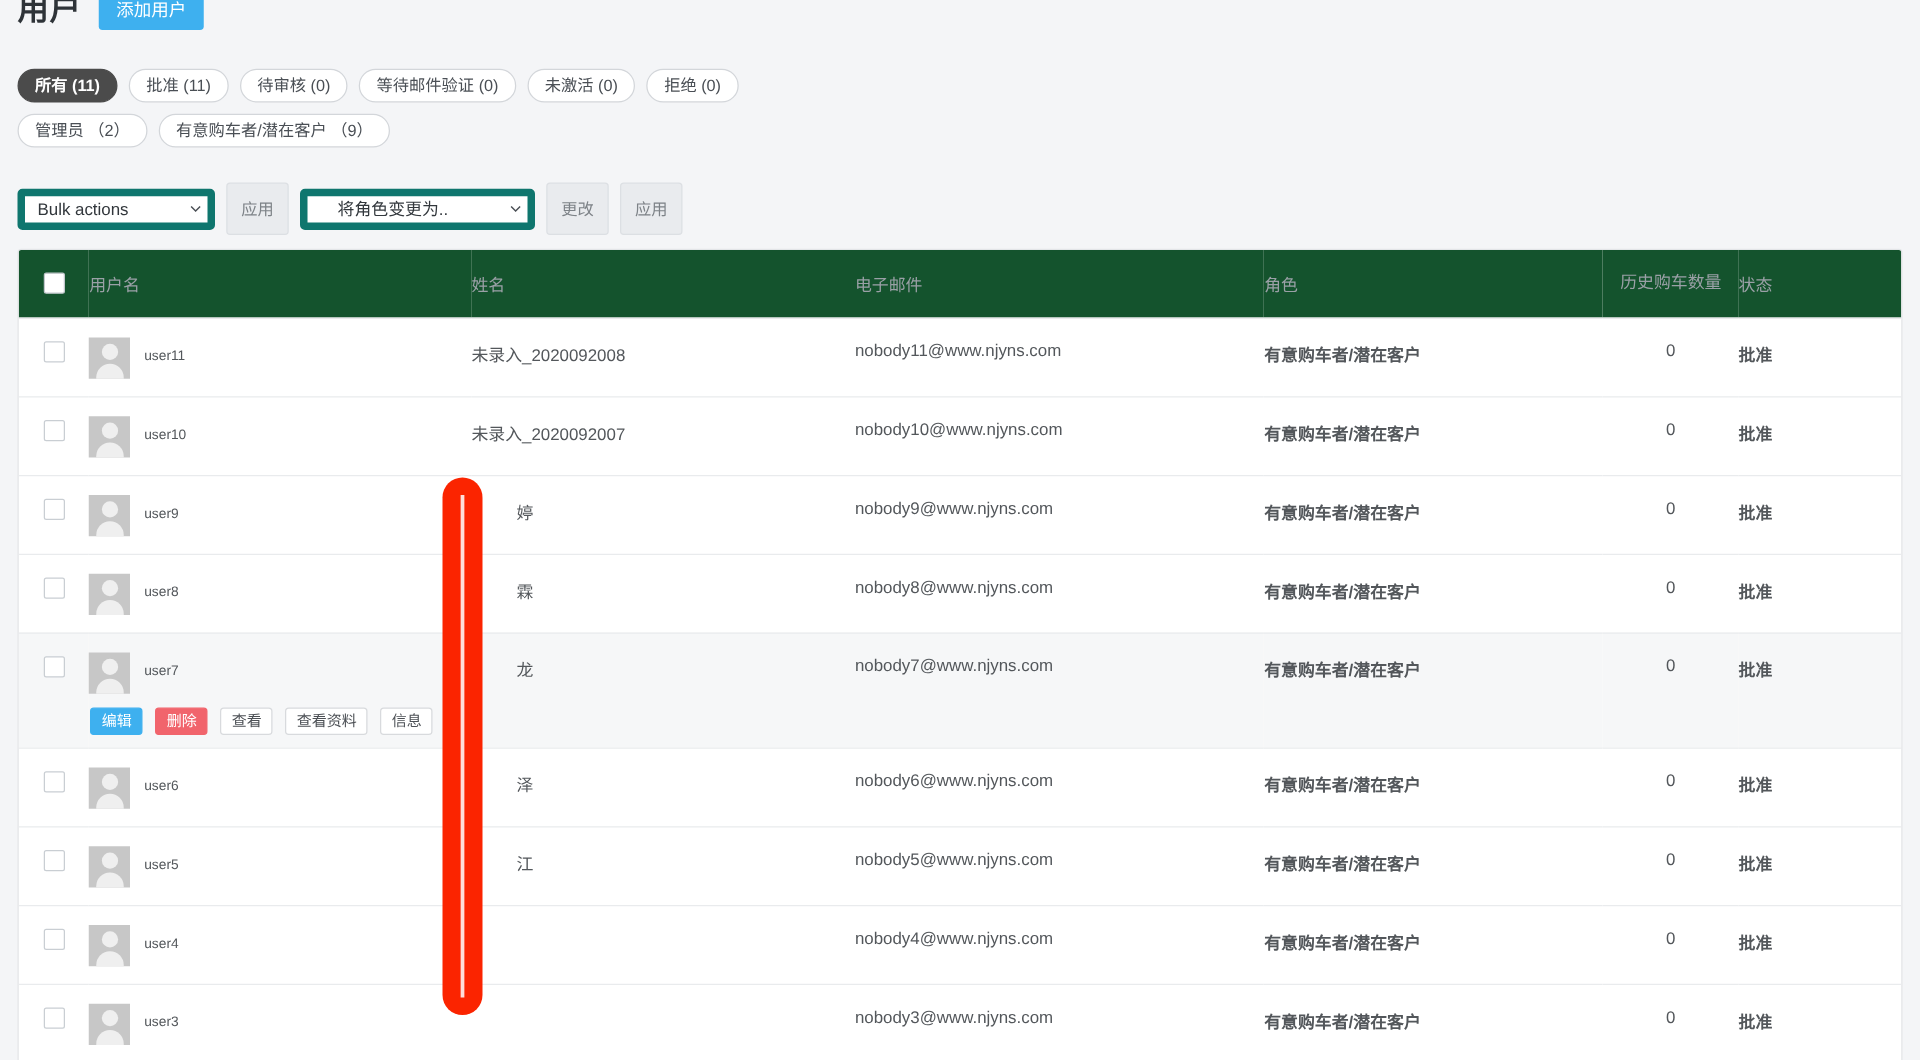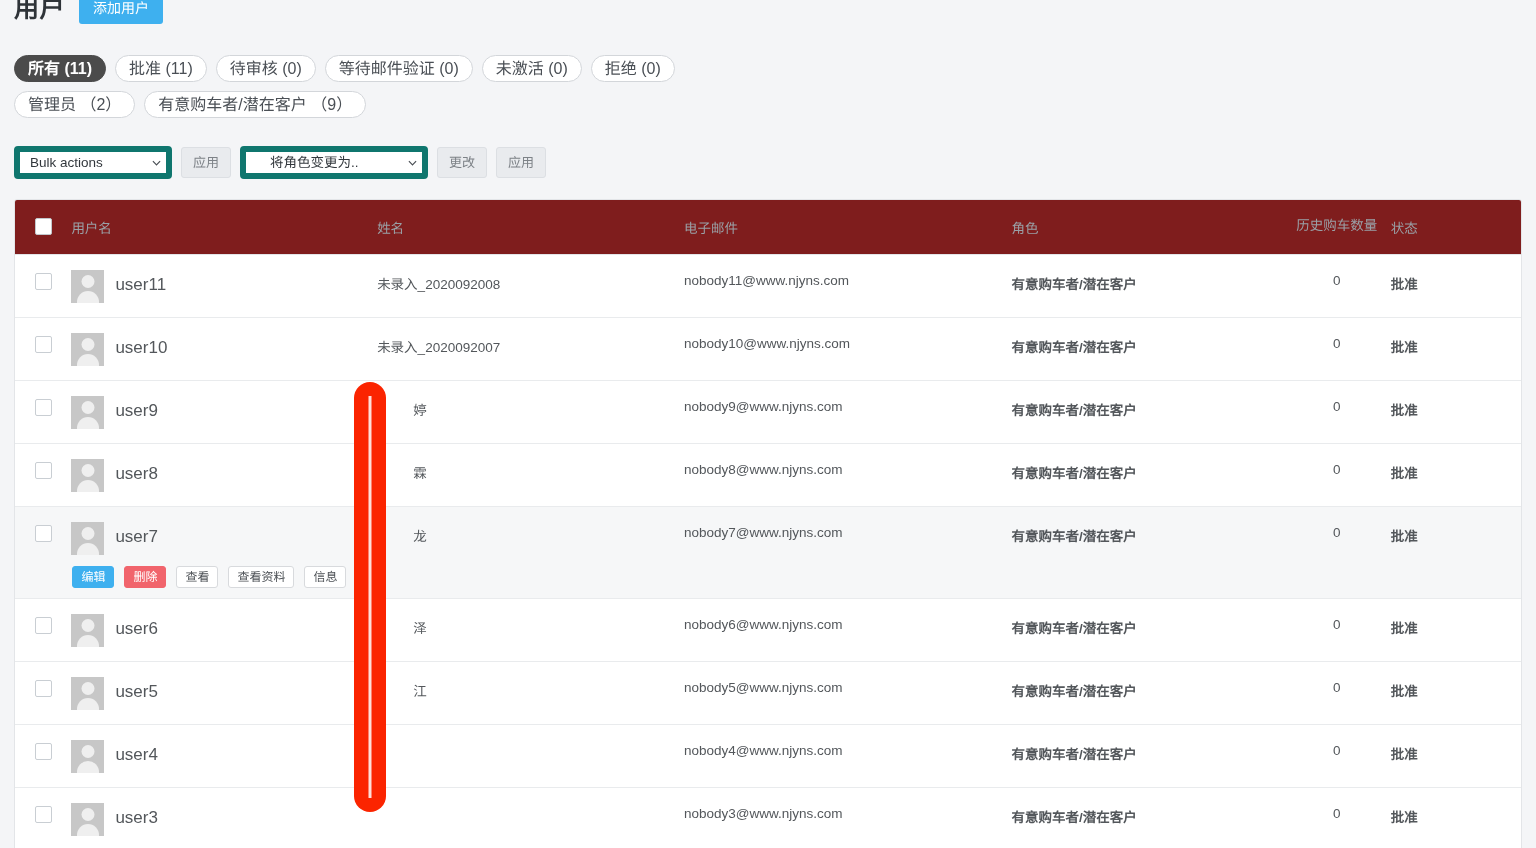--- a/index.html
+++ b/index.html
@@ -52,21 +52,21 @@
   }
   .filter-row { display: flex; gap: 9px; margin-bottom: 9px; }
   .chip {
     display: inline-flex; align-items: center;
     height: 27px;
     padding: 0 13px;
     border: 1px solid #d3d6da;
     border-radius: 14px;
     background: #ffffff;
     color: #4a4f55;
-    font-size: 16px;
+    font-size: 13px;
     white-space: nowrap;
     cursor: pointer;
     line-height: 1;
   }
   .chip.active {
     background: #4b4b4b;
     border-color: #4b4b4b;
     color: #ffffff;
     font-weight: 700;
   }
@@ -95,21 +95,21 @@
   .sel-wrap { position: relative; display: inline-block; }
   .sel-wrap .caret {
     position: absolute;
     right: 11px; top: 50%;
     transform: translateY(-50%);
     pointer-events: none;
     width: 9px; height: 9px;
   }
   .sel-wrap .caret svg { display: block; }
   .tb-btn {
-    height: 31px;
+    height: 42px;
     padding: 0 11px;
     border: 1px solid #dcdfe3;
     border-radius: 3px;
     background: #e9ebee;
     color: #7d8287;
     font-size: 13px;
     font-family: inherit;
     cursor: pointer;
     line-height: 1;
   }
@@ -121,21 +121,21 @@
     position: absolute;
     left: 14px; top: 199px;
     width: 1508px;
     background: #ffffff;
     border: 1px solid #e3e5e8;
     border-radius: 3px;
     overflow: hidden;
   }
   table.users { width: 100%; border-collapse: collapse; table-layout: fixed; }
   table.users thead th {
-    background: #7f1d1d;
+    background: #14532d;
     border-bottom: 1px solid #e3e5e8;
     color: #9aa0a6;
     font-size: 13.5px;
     font-weight: 400;
     text-align: left;
     padding: 14px 0 14px 0;
     height: 54px;
     vertical-align: middle;
   }
   th.c-check, td.c-check { width: 52px; padding-left: 20px !important; }
@@ -185,21 +185,21 @@
     width: 13px; height: 13px; border-radius: 50%;
     background: #efefef;
   }
   .avatar .body {
     position: absolute; left: 50%; bottom: -6px;
     transform: translateX(-50%);
     width: 22px; height: 18px;
     border-radius: 11px 11px 0 0;
     background: #efefef;
   }
-  .uname { color: #53575b; font-size: 17px; line-height: 20px; padding-top: 2px; }
+  .uname { color: #53575b; font-size: 11px; line-height: 20px; padding-top: 2px; }
 
   .row-actions { display: flex; gap: 10px; margin-top: 11px; margin-left: 1px; }
   .ract {
     height: 22px;
     padding: 0 8px;
     border-radius: 3px;
     font-size: 12px;
     font-family: inherit;
     line-height: 20px;
     border: 1px solid #d8dadd;

